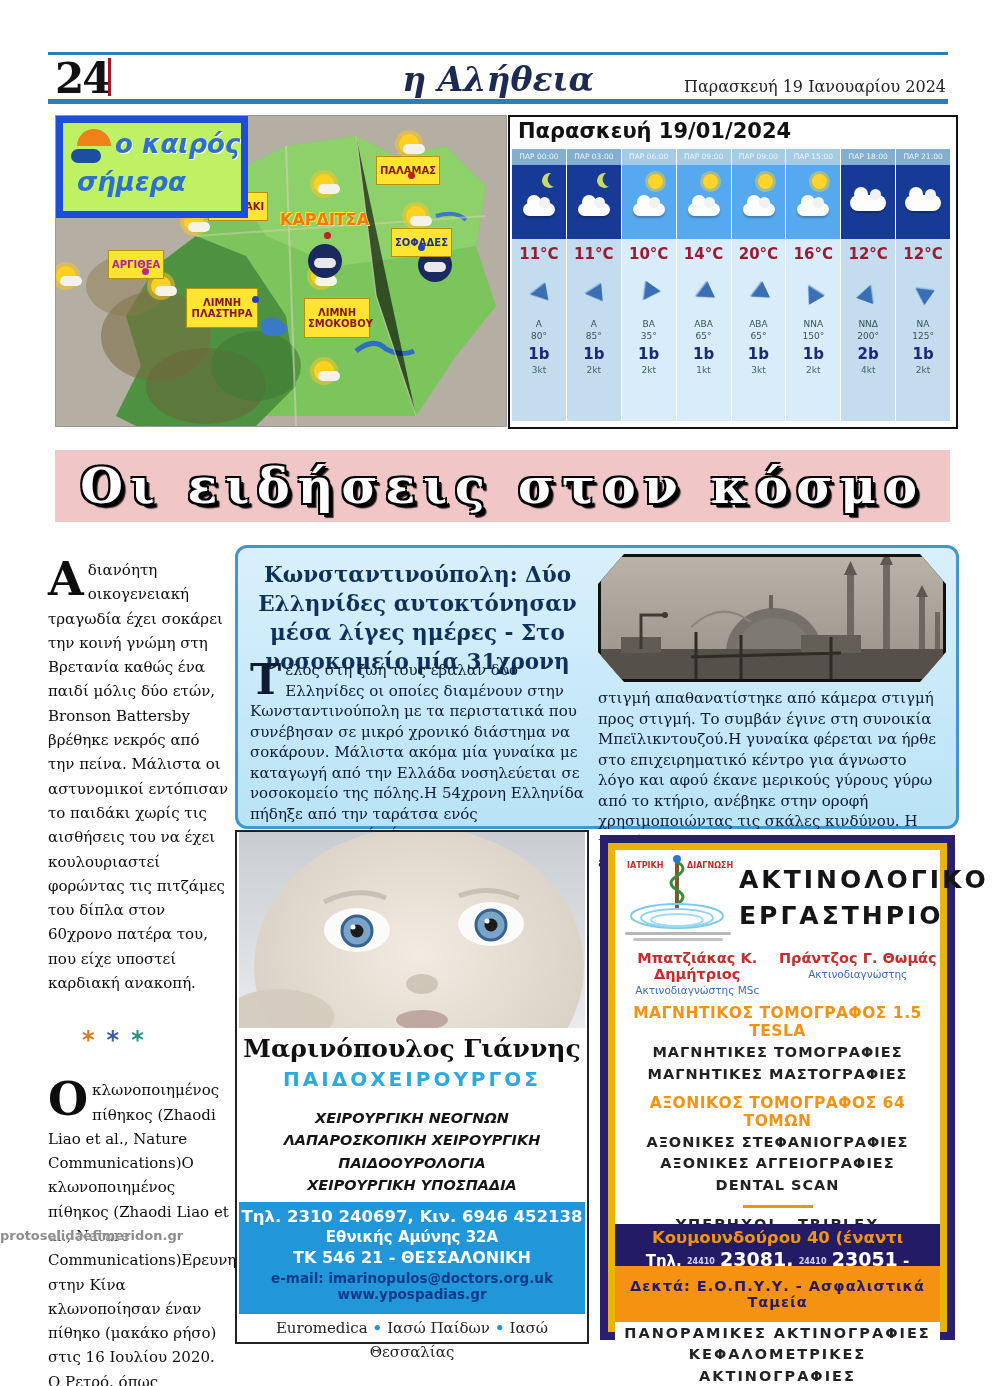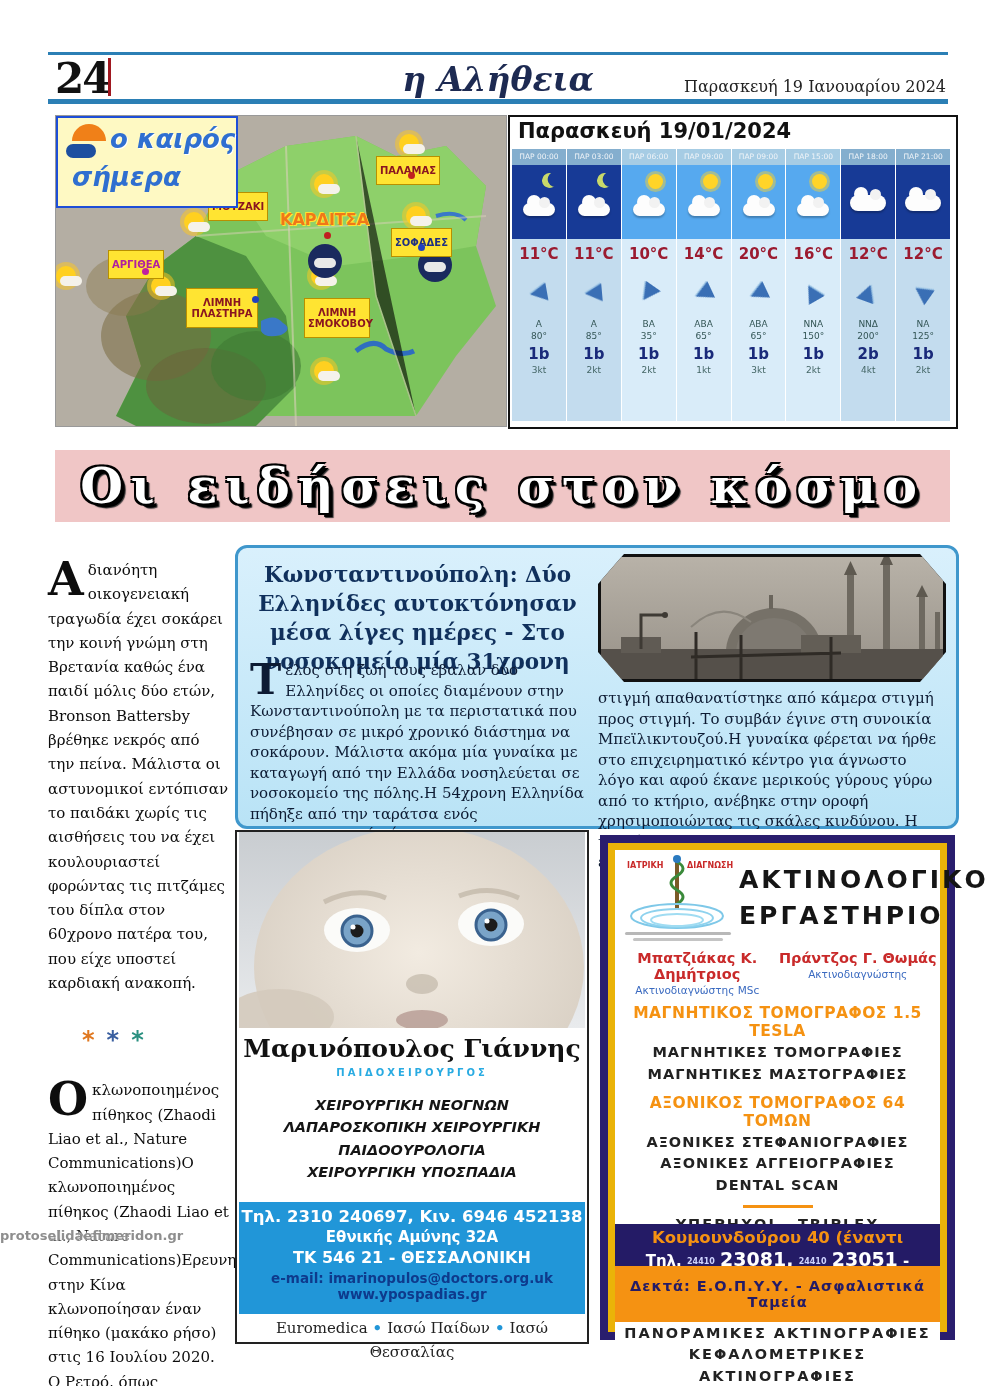--- a/index.html
+++ b/index.html
@@ -9,21 +9,21 @@
   .topline{position:absolute;left:48px;top:52px;width:900px;height:3px;background:#2b7fb5;}
   .headrule{position:absolute;left:48px;top:99px;width:900px;height:5px;background:#2b7fb5;}
   .pagenum{position:absolute;left:55px;top:54px;font-size:42px;font-weight:bold;letter-spacing:-2px;color:#111;}
   .redbar{position:absolute;left:108px;top:58px;width:3px;height:38px;background:#a01820;}
   .paper-name{position:absolute;left:0;top:60px;width:996px;text-align:center;
               font-size:33px;font-weight:bold;font-style:italic;color:#1d2a52;font-family:"DejaVu Serif",serif;}
   .pdate{position:absolute;right:50px;top:77px;font-size:16px;color:#222;}
   
   .weather-map{position:absolute;left:55px;top:115px;width:450px;height:310px;background:#b6b0a5;overflow:hidden;border:1px solid #999;}
   .weather-map svg{position:absolute;left:0;top:0;}
-  .wx-logo{position:absolute;left:0;top:0;width:178px;height:88px;background:#fef9c3;border:2px solid #1d4ed8;}
+  .wx-logo{position:absolute;left:0;top:0;width:178px;height:88px;background:#bef264;border:7px solid #1d4ed8;}
   .wx-logo .l1{position:absolute;left:52px;top:6px;font-family:"DejaVu Sans",sans-serif;font-weight:bold;font-style:italic;font-size:26px;color:#2f6fd0;text-shadow:1px 1px 0 #fff;}
   .wx-logo .l2{position:absolute;left:14px;top:44px;font-family:"DejaVu Sans",sans-serif;font-weight:bold;font-style:italic;font-size:26px;color:#2f6fd0;}
   .wx-umbrella{position:absolute;left:14px;top:6px;width:34px;height:17px;background:#f08018;border-radius:34px 34px 0 0;}
   .wx-blob{position:absolute;left:8px;top:26px;width:30px;height:14px;background:#1d4fa0;border-radius:8px;}
   .maplabel{position:absolute;background:#ffe432;color:#8a1520;font-family:"DejaVu Sans",sans-serif;
             font-weight:bold;font-size:10px;padding:8px 3px;border:1px solid #b89000;line-height:1.1;white-space:nowrap;}
   .maplabel.navy{color:#203080;}
   .maplabel.mag{color:#b020a0;}
   .city-big{position:absolute;color:#f07818;font-family:"DejaVu Sans",sans-serif;font-weight:bold;font-size:16px;
             text-shadow:1px 1px 0 #ffe432,-1px -1px 0 #ffe432;}
@@ -77,21 +77,21 @@
   .art-photo{position:absolute;left:360px;top:6px;width:348px;height:128px;background:#111;
              clip-path:polygon(26px 0,322px 0,348px 30px,348px 98px,322px 128px,26px 128px,0 98px,0 30px);}
   .art-photo svg{position:absolute;left:3px;top:3px;}
   .art-left{position:absolute;left:12px;top:112px;width:340px;font-size:15px;line-height:1.37;color:#0d1b33;}
   .art-left .dropcap{font-size:42px;color:#0d1b33;}
   .art-right{position:absolute;left:360px;top:140px;width:348px;font-size:15px;line-height:1.37;color:#0d1b33;}
   
   .ad-baby{position:absolute;left:235px;top:830px;width:350px;height:510px;border:2px solid #222;background:#fff;}
   .baby-photo{position:relative;width:346px;height:196px;margin:0 auto;overflow:hidden;}
   .doc-name{text-align:center;font-weight:bold;font-size:25px;margin-top:6px;color:#111;}
-  .doc-title{text-align:center;font-family:"DejaVu Sans",sans-serif;font-weight:bold;font-size:10px;letter-spacing:3px;color:#29abe2;margin-top:4px;}
+  .doc-title{text-align:center;font-family:"DejaVu Sans",sans-serif;font-weight:bold;font-size:20px;letter-spacing:3px;color:#29abe2;margin-top:4px;}
   .services{margin-top:16px;text-align:center;font-family:"DejaVu Sans",sans-serif;font-weight:bold;font-style:italic;font-size:14.5px;line-height:1.55;color:#151515;}
   .baby-contact{position:absolute;left:2px;bottom:28px;width:346px;height:112px;background:#2196d8;text-align:center;
                 font-family:"DejaVu Sans",sans-serif;color:#fff;padding-top:5px;box-sizing:border-box;}
   .bc-phone{font-weight:bold;font-size:16.5px;}
   .bc-addr{font-weight:bold;font-size:15px;margin-top:2px;}
   .bc-city{font-weight:bold;font-size:16px;margin-top:2px;}
   .bc-mail{font-weight:bold;font-size:13.5px;color:#0e3a8c;margin-top:3px;}
   .bc-web{font-weight:bold;font-size:13.5px;color:#0e3a8c;}
   .baby-footer{position:absolute;left:2px;bottom:2px;width:346px;height:24px;background:#fff;text-align:center;
                font-size:15px;color:#222;line-height:24px;}

